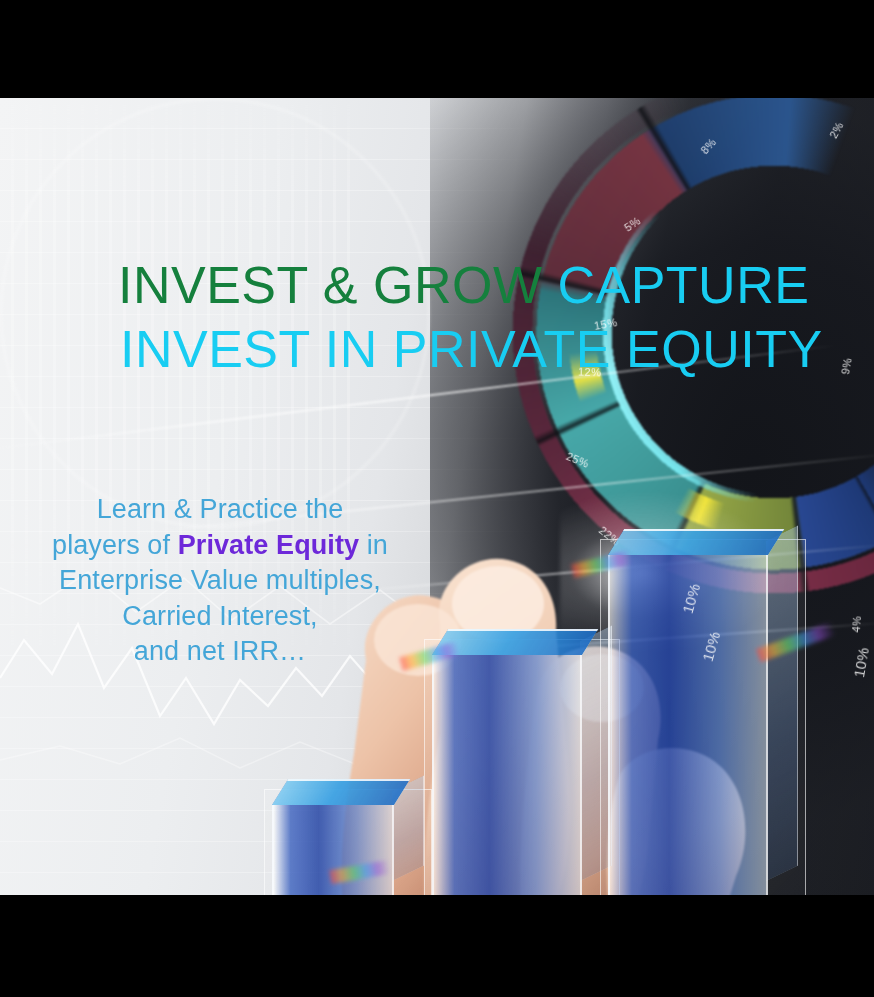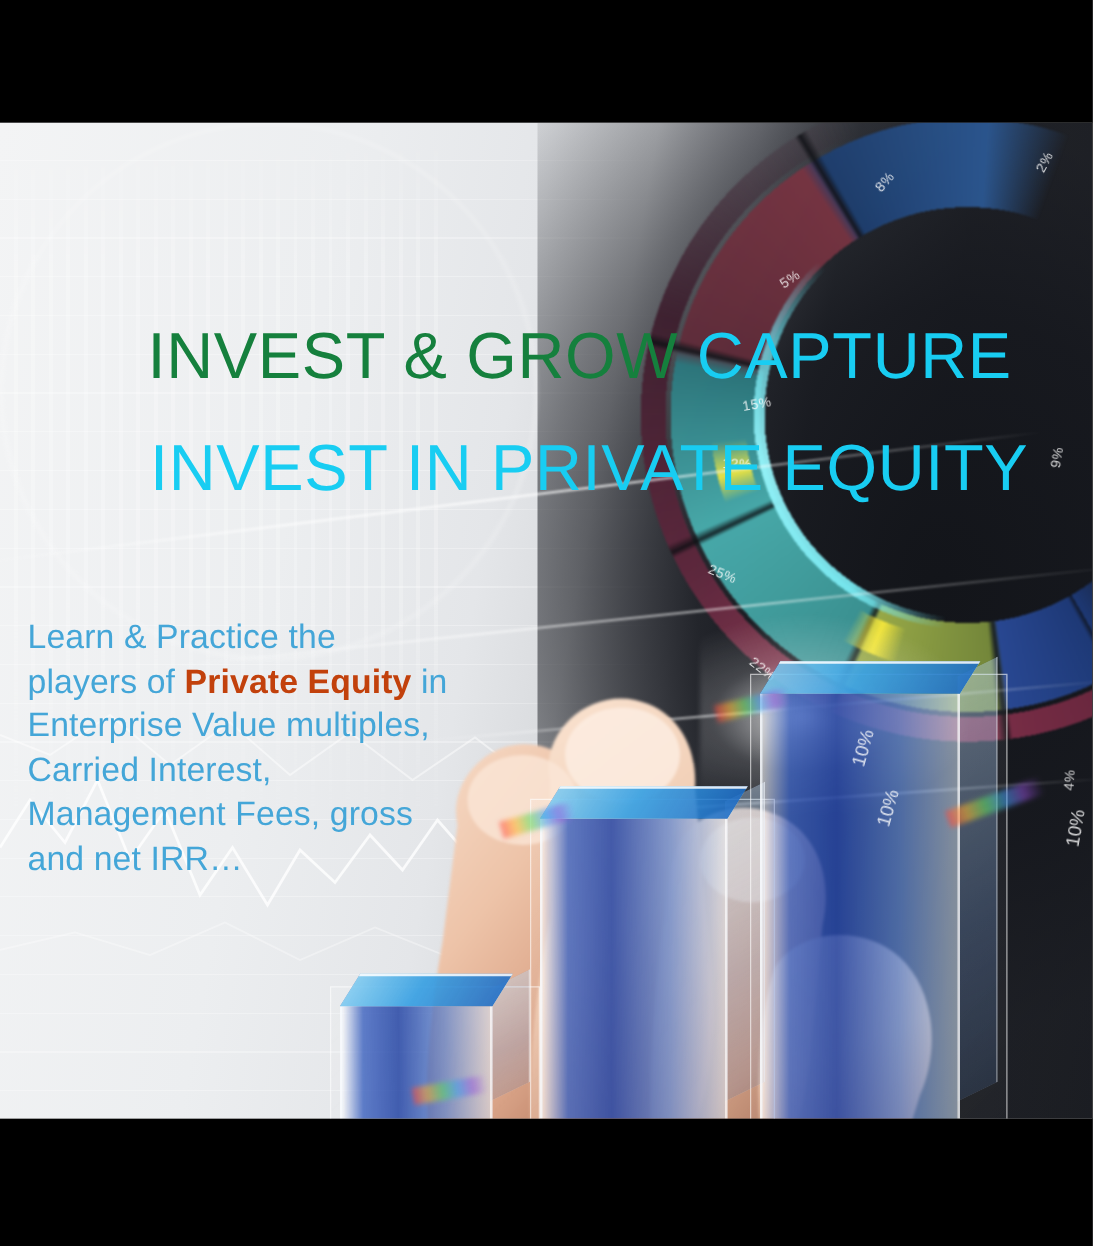--- a/index.html
+++ b/index.html
@@ -355,38 +355,38 @@
     top: 155px;
     z-index: 40;
     font-size: 52px;
     line-height: 64px;
     font-weight: 300;
     letter-spacing: .5px;
     white-space: nowrap;
     font-family: "Liberation Sans", sans-serif;
   }
   #headline .seg-green { color: #15803d; }
-  #headline .seg-cyan  { color: #18cdf2; margin-top: 26px; }
+  #headline .seg-cyan  { color: #18cdf2; }
   #headline-line-2 { display: block; margin-left: 2px; }
 
   #subcopy {
     position: absolute;
     left: 22px;
     top: 394px;
     width: 396px;
     z-index: 40;
-    text-align: left;
+    text-align: center;
     color: #44a6d8;
     font-size: 27px;
     line-height: 35.5px;
     font-weight: 400;
     letter-spacing: .1px;
     font-family: "Liberation Sans", sans-serif;
   }
-  #subcopy b, #subcopy .strong { font-weight: 700; color: #c2410c; }
+  #subcopy b, #subcopy .strong { font-weight: 700; color: #6d28d9; }
 </style>
 </head>
 <body>
 
 <div id="stage">
 
   <div class="letterbox" id="letterbox-top"></div>
 
   <div id="artwork">
 
@@ -499,21 +499,20 @@
       <span class="seg-green">INVEST &amp; GROW </span><span class="seg-cyan">CAPTURE</span>
       <span class="seg-cyan" id="headline-line-2">INVEST IN PRIVATE EQUITY</span>
     </h1>
 
     
     <div id="subcopy">
       <div>Learn &amp; Practice the</div>
       <div><span>players of </span><span class="strong">Private Equity</span><span> in</span></div>
       <div>Enterprise Value multiples,</div>
       <div>Carried Interest,</div>
-      <div>Management Fees, gross</div>
       <div>and net IRR…</div>
     </div>
 
   </div>
 
   <div class="letterbox" id="letterbox-bottom"></div>
 
 </div>
 
 </body></html>

